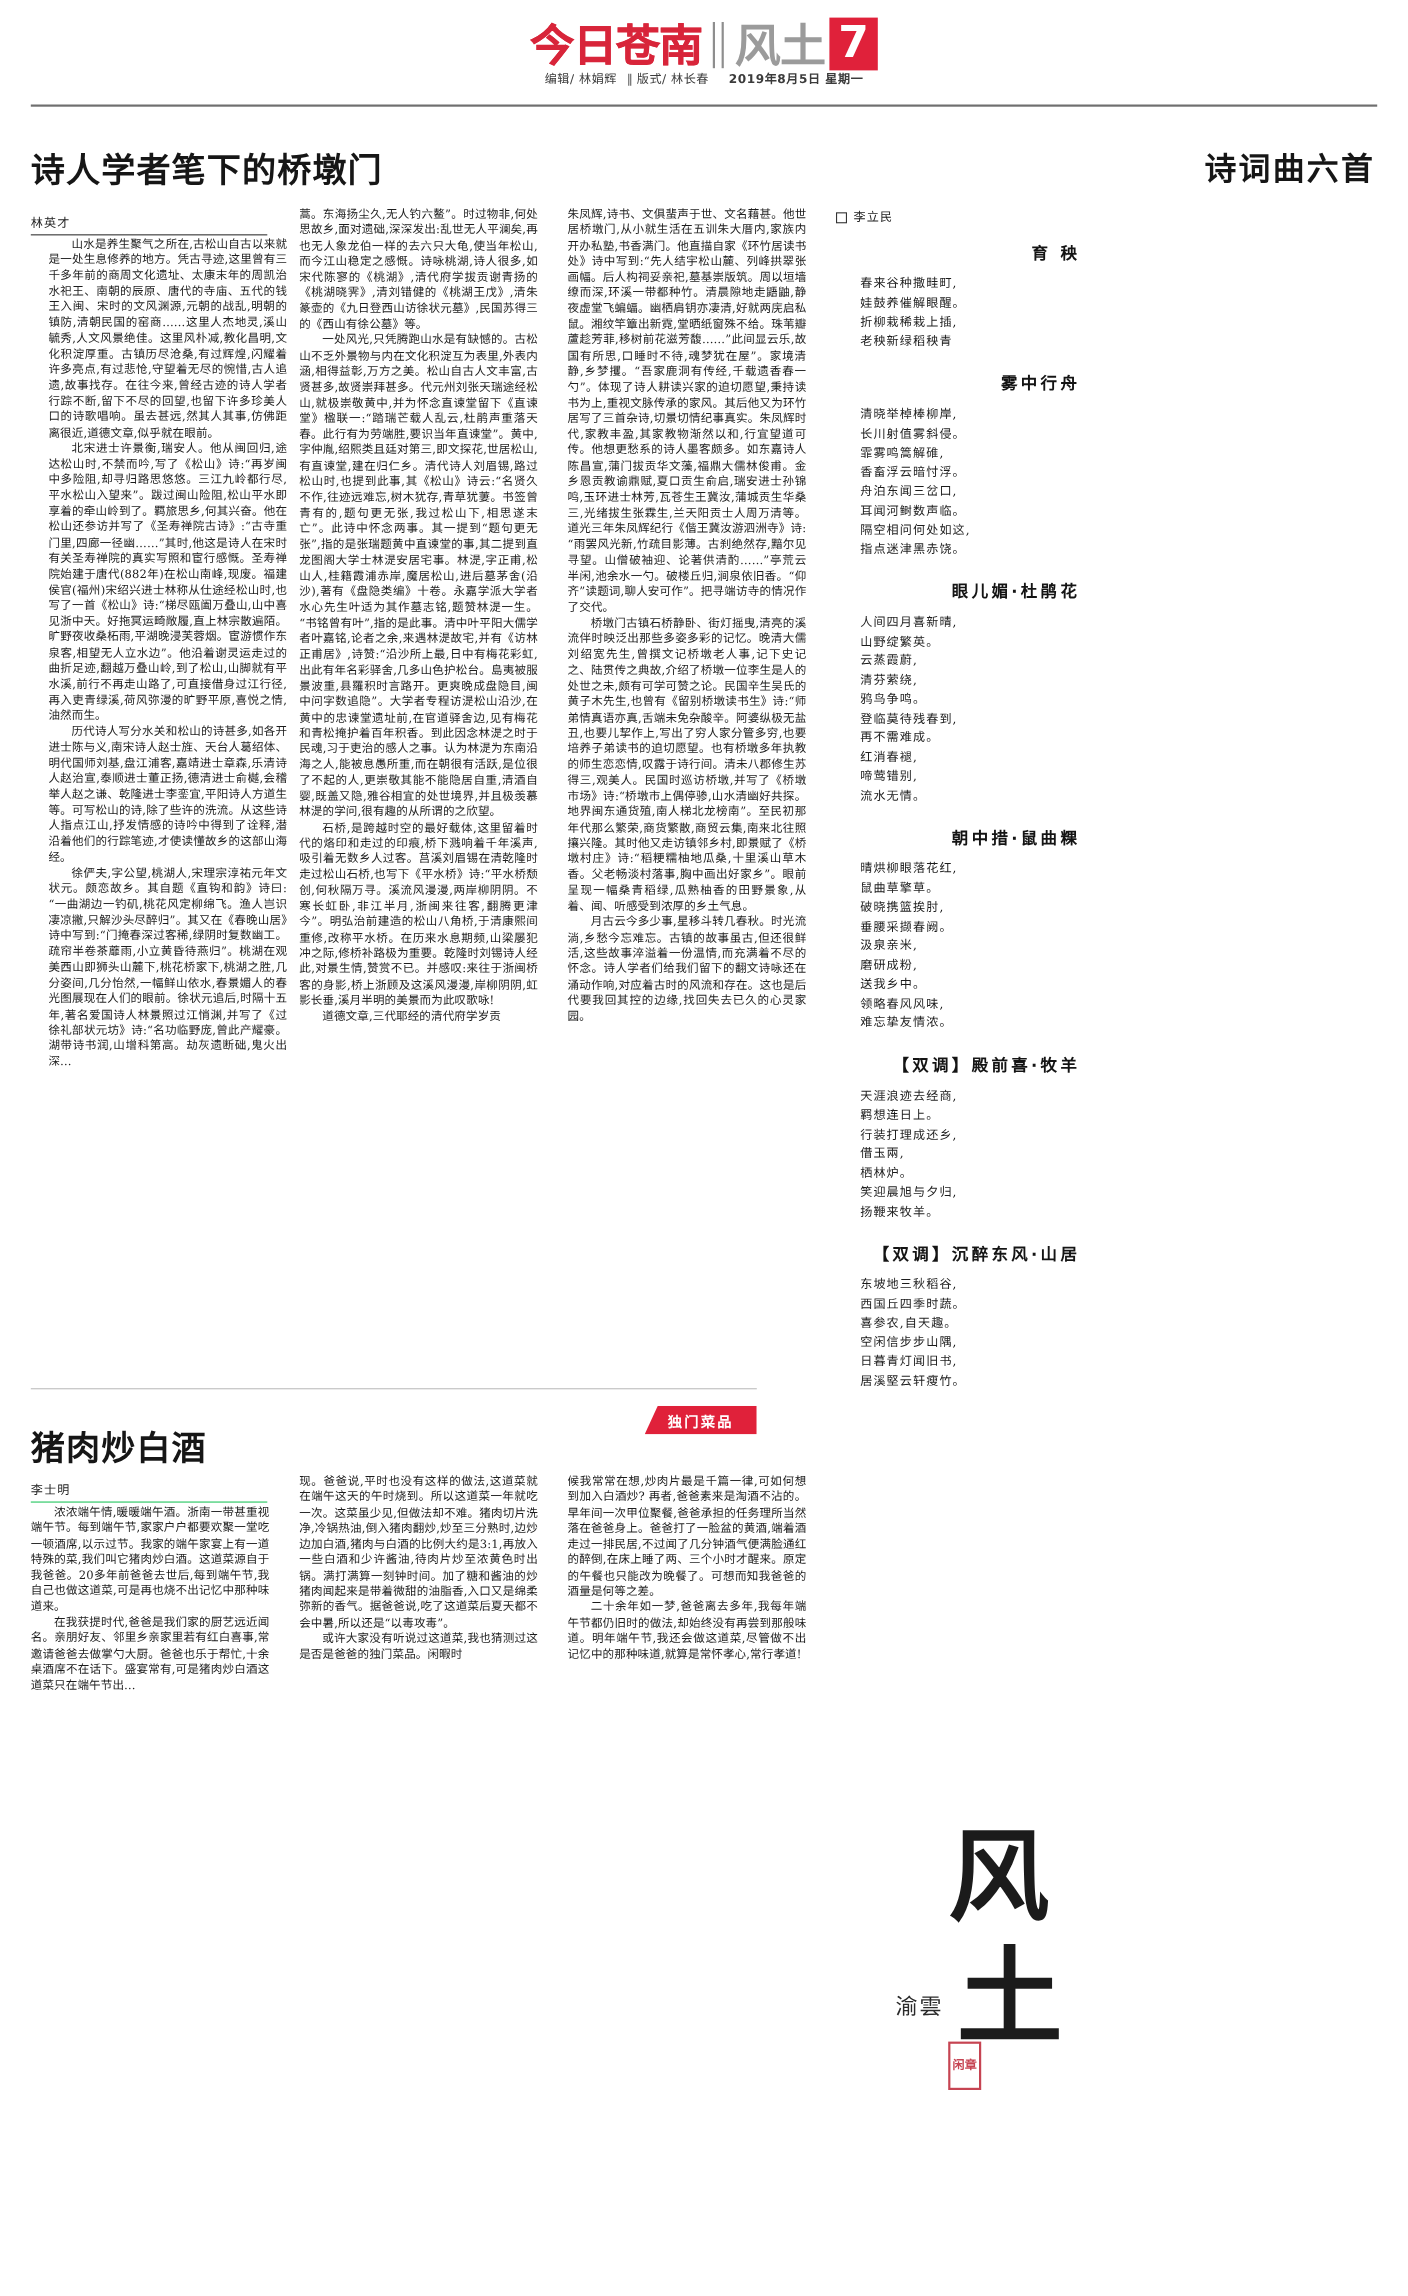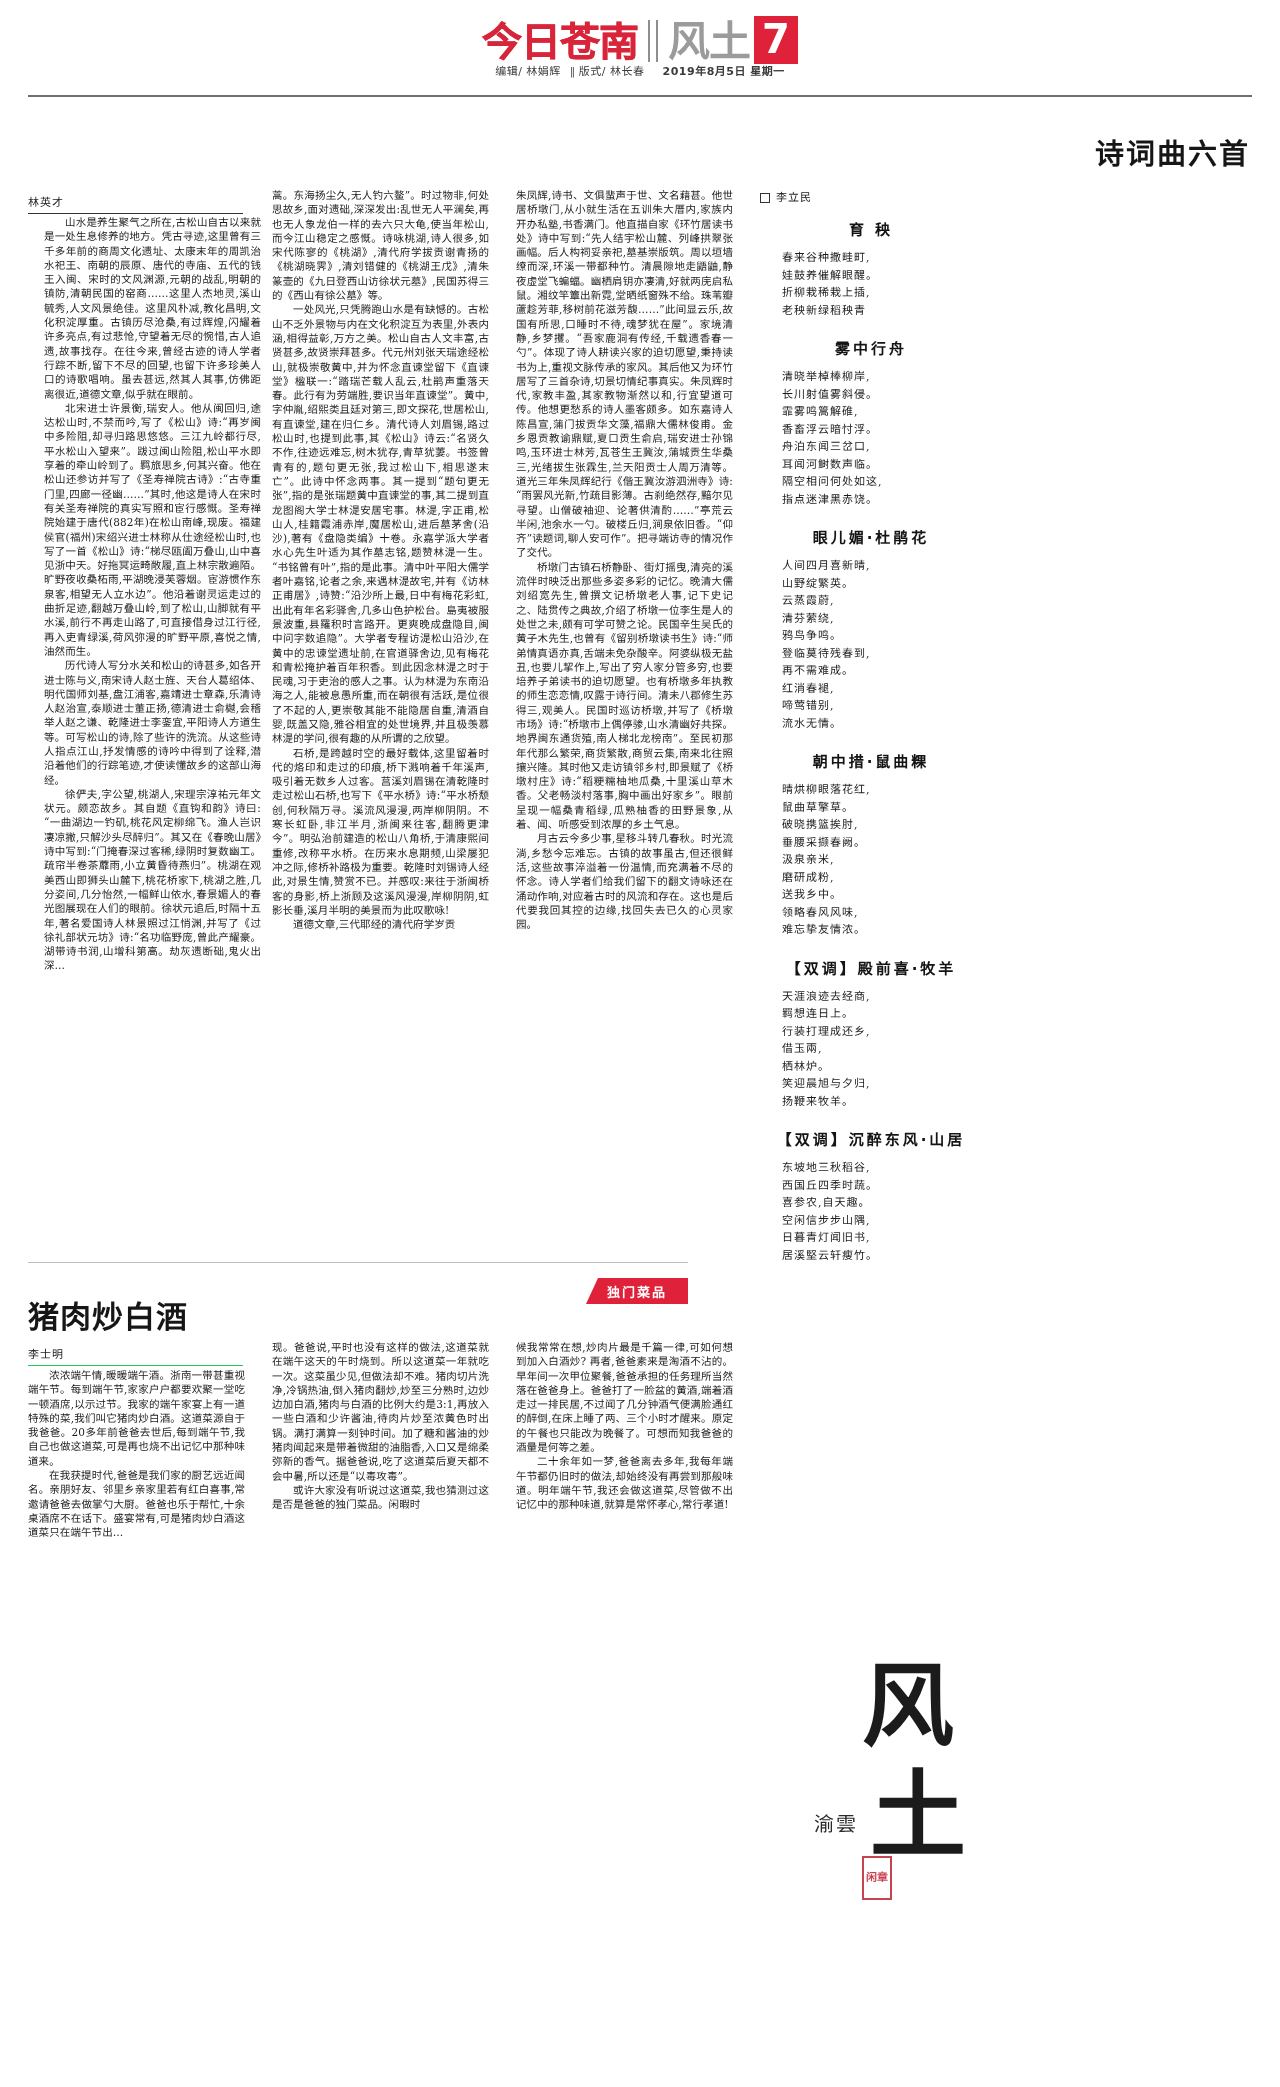--- a/index.html
+++ b/index.html
@@ -153,21 +153,21 @@
     vertical-align:middle;
   }
   .poem-block{ margin-bottom:20px; }
   .poem-title{
     font-family:"DejaVu Sans","Liberation Sans",sans-serif;
     font-weight:700;
     font-size:15px;
     line-height:20px;
     letter-spacing:3px;
     color:#141414;
-    text-align:center;
+    text-align:right;
     margin-bottom:9px;
   }
   .poem-lines{
     font-family:"DejaVu Serif","Liberation Serif",serif;
     font-size:11px;
     line-height:17.5px;
     color:#1c1c1c;
     letter-spacing:1px;
     text-align:left;
     padding-left:22px;
@@ -269,20 +269,21 @@
         <span class="mh-section">风土</span>
         <span class="mh-pagenum">7</span>
       </div>
     </div>
     <div class="mh-byline">
       <span class="ed">编辑/ 林娟辉</span><span class="sep">‖</span><span class="ed">版式/ 林长春</span><span class="date">2019年8月5日  星期一</span>
     </div>
     <div class="mh-rule"></div>
   </div>
 
+  <h1 class="headline-main">诗人学者笔下的桥墩门</h1>
   <h1 class="headline-poems">诗词曲六首</h1>
 
   <div class="art-author">林英才</div>
 
   <div class="col" id="col-a">
     <p>山水是养生聚气之所在,古松山自古以来就是一处生息修养的地方。凭古寻迹,这里曾有三千多年前的商周文化遗址、太康末年的周凯治水祀王、南朝的辰原、唐代的寺庙、五代的钱王入闽、宋时的文风渊源,元朝的战乱,明朝的镇防,清朝民国的窑商……这里人杰地灵,溪山毓秀,人文风景绝佳。这里风朴减,教化昌明,文化积淀厚重。古镇历尽沧桑,有过辉煌,闪耀着许多亮点,有过悲怆,守望着无尽的惋惜,古人追遗,故事找存。在往今来,曾经古迹的诗人学者行踪不断,留下不尽的回望,也留下许多珍美人口的诗歌唱响。虽去甚远,然其人其事,仿佛距离很近,道德文章,似乎就在眼前。</p>
     <p>北宋进士许景衡,瑞安人。他从闽回归,途达松山时,不禁而吟,写了《松山》诗:“再岁闽中多险阻,却寻归路思悠悠。三江九岭都行尽,平水松山入望来”。跋过闽山险阻,松山平水即享着的牵山岭到了。羁旅思乡,何其兴奋。他在松山还参访并写了《圣寿禅院古诗》:“古寺重门里,四廊一径幽……”其时,他这是诗人在宋时有关圣寿禅院的真实写照和宦行感慨。圣寿禅院始建于唐代(882年)在松山南峰,现废。福建侯官(福州)宋绍兴进士林称从仕途经松山时,也写了一首《松山》诗:“梯尽瓯阖万叠山,山中喜见浙中天。好拖冥运畸敞履,直上林宗散遍陌。旷野夜收桑柘雨,平湖晚浸芙蓉烟。宦游惯作东泉客,相望无人立水边”。他沿着谢灵运走过的曲折足迹,翻越万叠山岭,到了松山,山脚就有平水溪,前行不再走山路了,可直接借身过江行径,再入吏青绿溪,荷风弥漫的旷野平原,喜悦之情,油然而生。</p>
     <p>历代诗人写分水关和松山的诗甚多,如各开进士陈与义,南宋诗人赵士旌、天台人葛绍体、明代国师刘基,盘江浦客,嘉靖进士章森,乐清诗人赵治宣,泰顺进士董正扬,德清进士俞樾,会稽举人赵之谦、乾隆进士李銮宜,平阳诗人方道生等。可写松山的诗,除了些许的洗流。从这些诗人指点江山,抒发情感的诗吟中得到了诠释,潜沿着他们的行踪笔迹,才使读懂故乡的这部山海经。</p>
     <p>徐俨夫,字公望,桃湖人,宋理宗淳祐元年文状元。颇恋故乡。其自题《直钩和韵》诗曰:“一曲湖边一钓矶,桃花风定柳绵飞。渔人岂识凄凉撇,只解沙头尽醉归”。其又在《春晚山居》诗中写到:“门掩春深过客稀,绿阴时复数幽工。疏帘半卷茶蘼雨,小立黄昏待燕归”。桃湖在观美西山即狮头山麓下,桃花桥家下,桃湖之胜,几分姿间,几分怡然,一幅鲜山依水,春景媚人的春光图展现在人们的眼前。徐状元追后,时隔十五年,著名爱国诗人林景照过江悄渊,并写了《过徐礼部状元坊》诗:“名功临野庞,曾此产耀豪。湖带诗书润,山增科第高。劫灰遗断础,鬼火出深…</p>
   </div>

